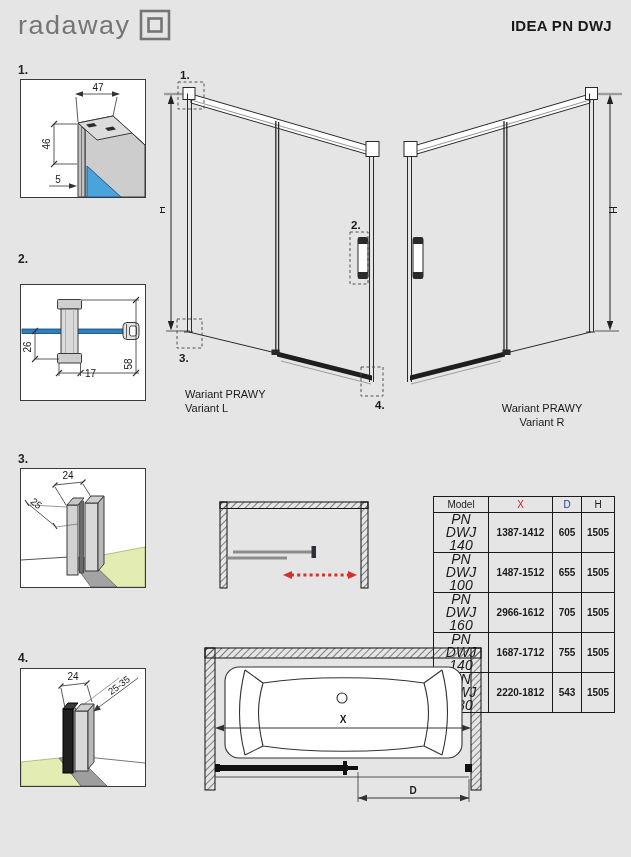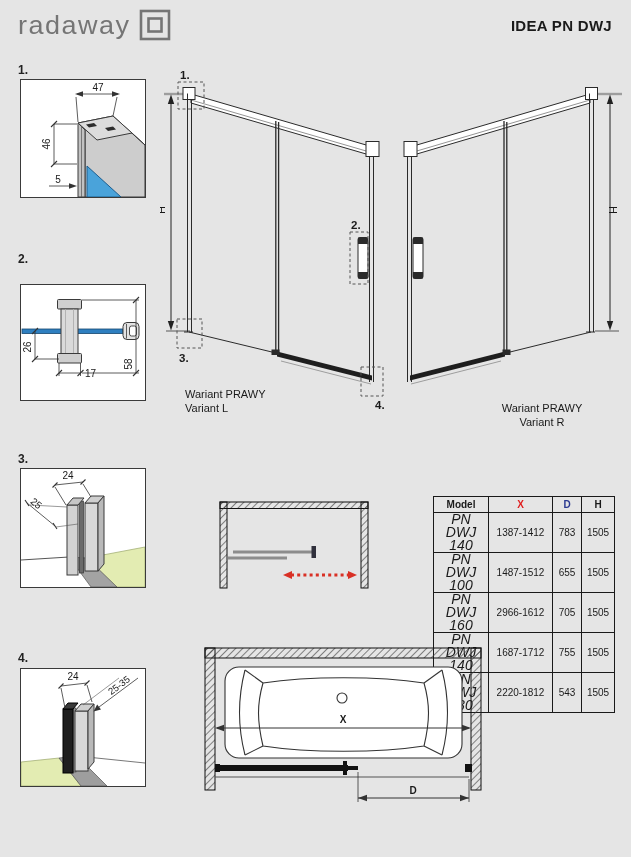--- a/index.html
+++ b/index.html
@@ -20,22 +20,22 @@
   #svg-left{left:160px;top:60px}
   #svg-right{left:395px;top:60px}
   #svg-topview{left:215px;top:495px}
   #svg-tub{left:203px;top:645px}
   .caption{position:absolute;font-size:11px;line-height:14px;color:#1a1a1a;}
   #cap-left{left:185px;top:387px;text-align:left;}
   #cap-right{left:492px;top:387px;width:100px;text-align:center;margin-top:14px;}
   .spec-table{position:absolute;left:433px;top:496px;border-collapse:collapse;
               border:1.5px solid #1a1a1a;font-size:10px;}
   .spec-table th,.spec-table td{border:1px solid #1a1a1a;text-align:center;
-              padding:0 2px;height:13.5px;line-height:13px;}
-  .spec-table th{height:15px;font-weight:bold;}
+              padding:0 2px;height:13.5px;line-height:13px;font-weight:bold;}
+  .spec-table th{height:15px;font-weight:normal;}
   .spec-table .col-model{width:50px;}
   .spec-table .col-x{width:59px;}
   .spec-table .col-d{width:24px;}
   .spec-table .col-h{width:28px;}
   .spec-table td.m{font-weight:normal;font-style:italic;font-size:14px;margin-top:16px;}
   .c-red{color:#e01f1f;}
   .c-blue{color:#2b3990;}
 </style>
 </head>
 <body>
@@ -309,21 +309,21 @@
     <tbody>
         <tr>
       <th class="col-model">Model</th>
       <th class="col-x c-red">X</th>
       <th class="col-d c-blue">D</th>
       <th class="col-h">H</th>
     </tr>
     <tr>
       <td class="m">PN DWJ 140</td>
       <td>1387-1412</td>
-      <td>783</td>
+      <td>605</td>
       <td>1505</td>
     </tr>
     <tr>
       <td class="m">PN DWJ 100</td>
       <td>1487-1512</td>
       <td>655</td>
       <td>1505</td>
     </tr>
     <tr>
       <td class="m">PN DWJ 160</td>

